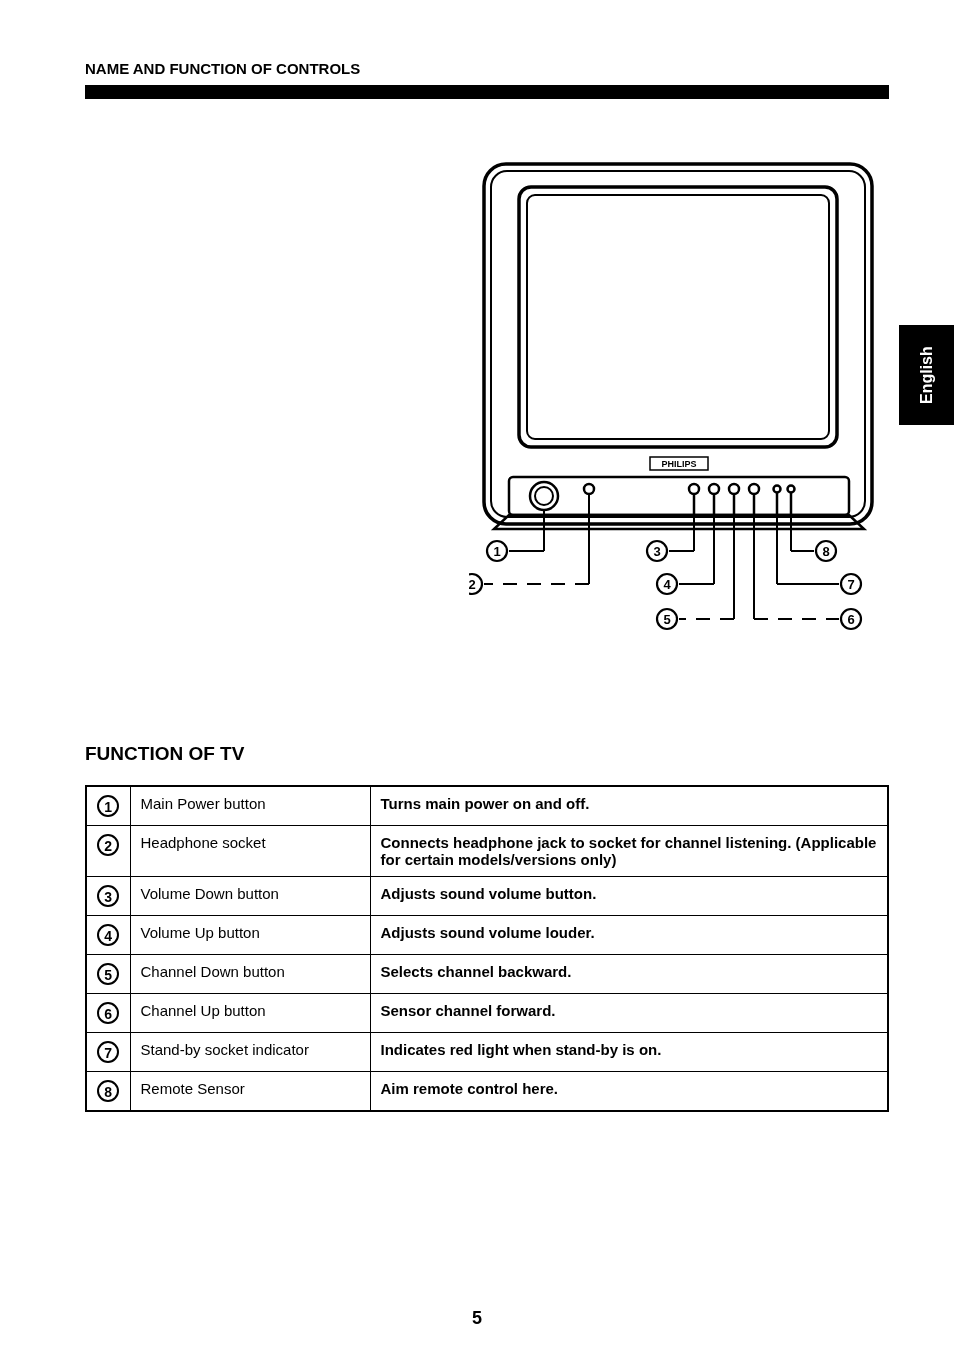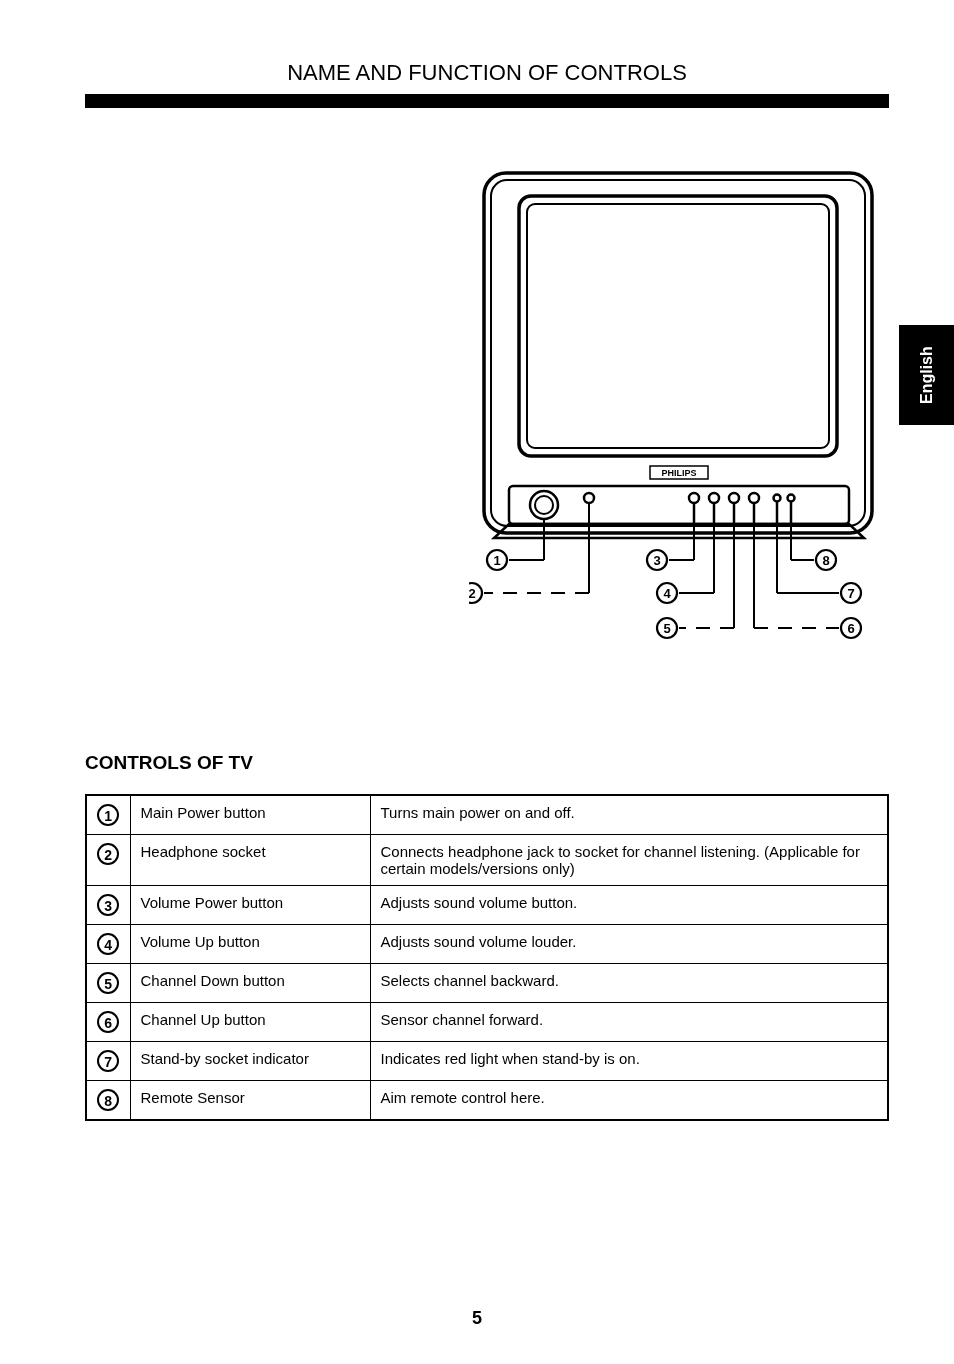--- a/index.html
+++ b/index.html
@@ -10,24 +10,23 @@
     background: #fff;
     width: 954px;
     height: 1364px;
     position: relative;
   }
   .page {
     padding: 60px 65px 40px 85px;
     position: relative;
   }
   .title {
-    font-size: 22px;
-    font-weight: normal;
+    font-size: 15px;
+    font-weight: bold;
     margin-bottom: 8px;
-    text-align: center;
   }
   .title-bar {
     height: 14px;
     background: #000;
     margin-bottom: 60px;
   }
   .diagram-wrap {
     display: flex;
     justify-content: flex-end;
     margin-bottom: 90px;
@@ -55,21 +54,21 @@
     width: 44px;
     text-align: center;
     vertical-align: middle;
     padding: 4px 4px;
   }
   td.name-col {
     width: 240px;
     font-weight: normal;
   }
   td.desc-col {
-    font-weight: normal;
+    font-weight: bold;
   }
   .circ-num {
     display: inline-block;
     width: 22px;
     height: 22px;
     border: 2.2px solid #000;
     border-radius: 50%;
     font-size: 14px;
     font-weight: bold;
     line-height: 21px;
@@ -197,37 +196,37 @@
           <circle cx="382" cy="425" r="10" fill="#fff" stroke="#000" stroke-width="2.2"></circle>
           <text x="382" y="429.5">7</text>
 
           <circle cx="357" cy="392" r="10" fill="#fff" stroke="#000" stroke-width="2.2"></circle>
           <text x="357" y="396.5">8</text>
         </g>
       </svg>
     </div>
   </div>
 
-  <div class="subtitle">CONTROLS OF TV</div>
+  <div class="subtitle">FUNCTION OF TV</div>
 
   <table class="func">
     <tbody id="func-body">
         <tr>
           <td class="num-col"><span class="circ-num">1</span></td>
           <td class="name-col">Main Power button</td>
           <td class="desc-col">Turns main power on and off.</td>
         </tr>
         <tr>
           <td class="num-col"><span class="circ-num">2</span></td>
           <td class="name-col">Headphone socket</td>
           <td class="desc-col">Connects headphone jack to socket for channel listening. (Applicable for certain models/versions only)</td>
         </tr>
         <tr>
           <td class="num-col"><span class="circ-num">3</span></td>
-          <td class="name-col">Volume Power button</td>
+          <td class="name-col">Volume Down button</td>
           <td class="desc-col">Adjusts sound volume button.</td>
         </tr>
         <tr>
           <td class="num-col"><span class="circ-num">4</span></td>
           <td class="name-col">Volume Up button</td>
           <td class="desc-col">Adjusts sound volume louder.</td>
         </tr>
         <tr>
           <td class="num-col"><span class="circ-num">5</span></td>
           <td class="name-col">Channel Down button</td>

